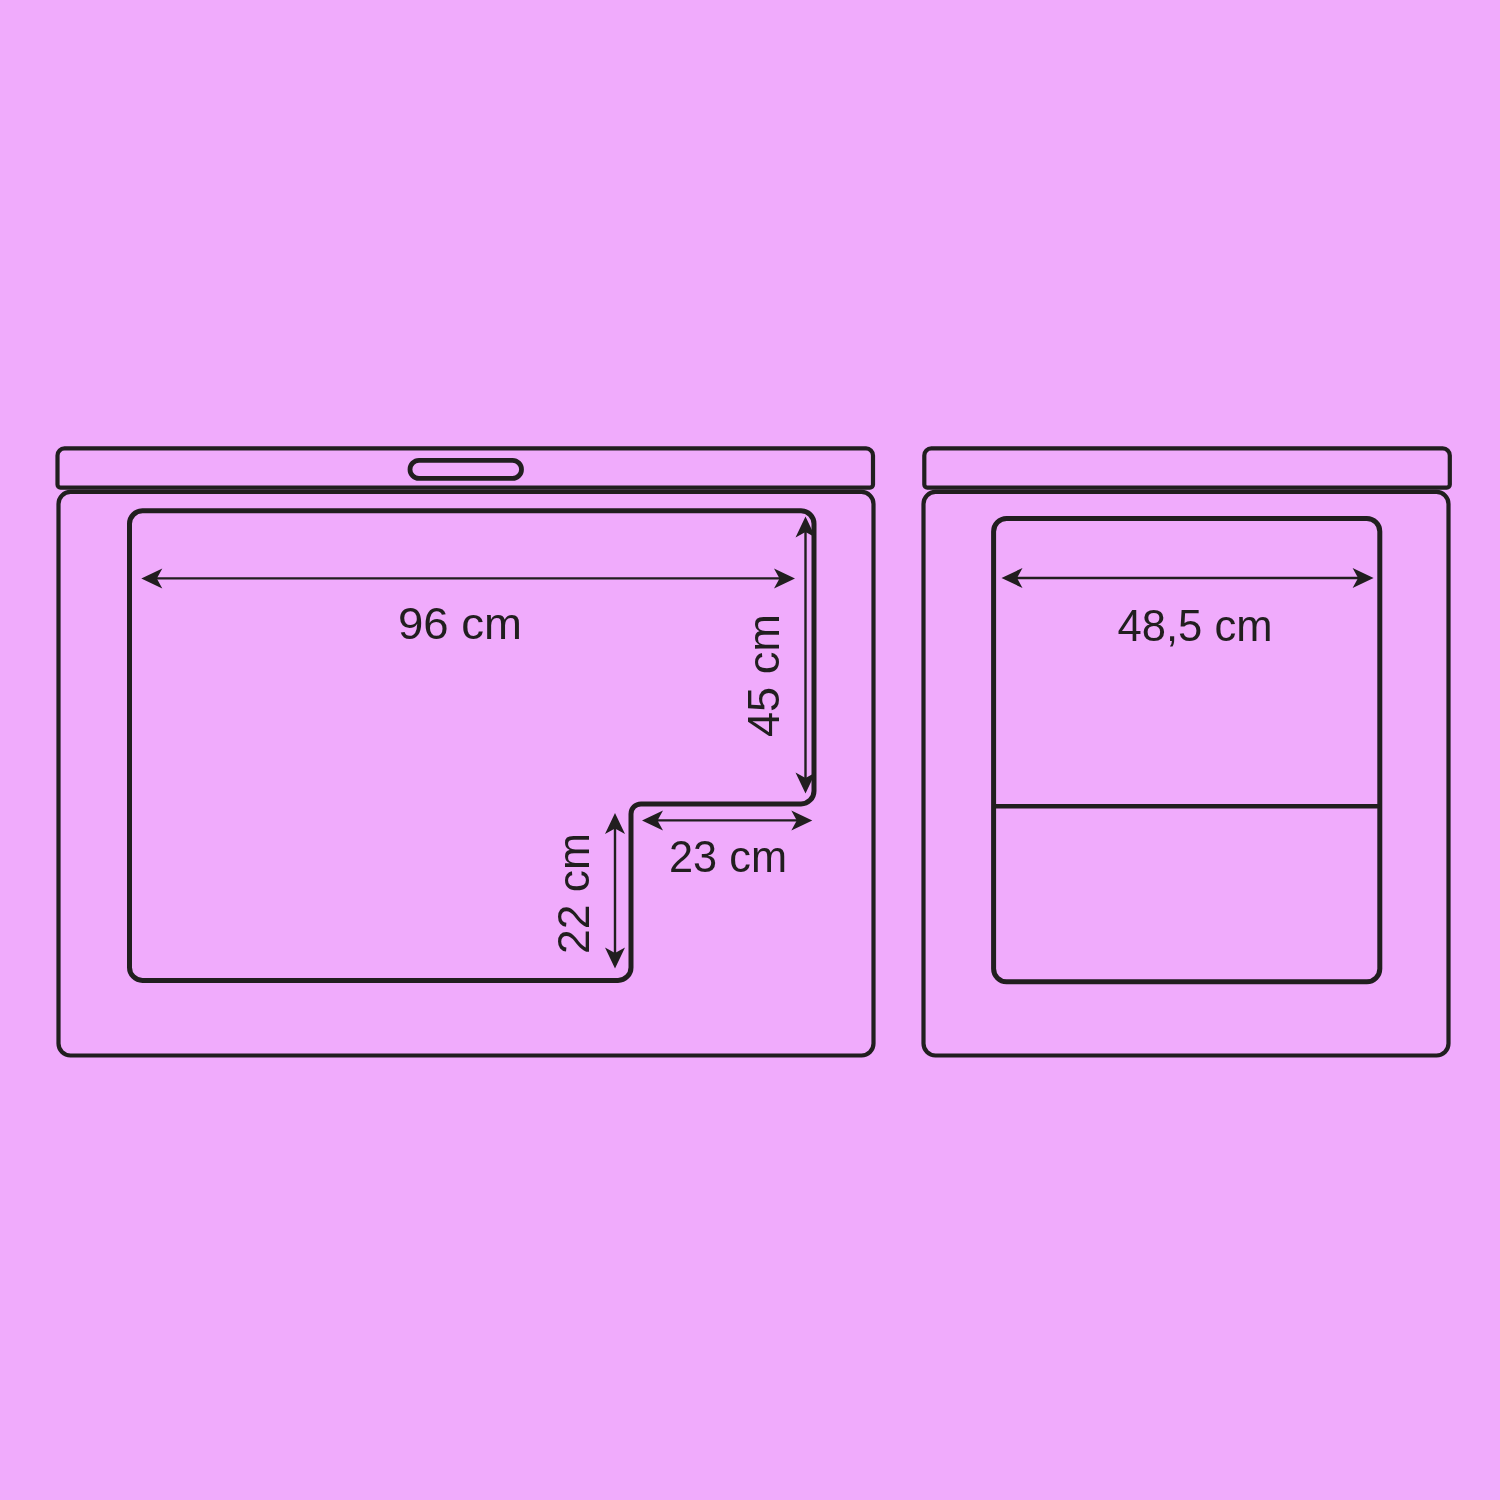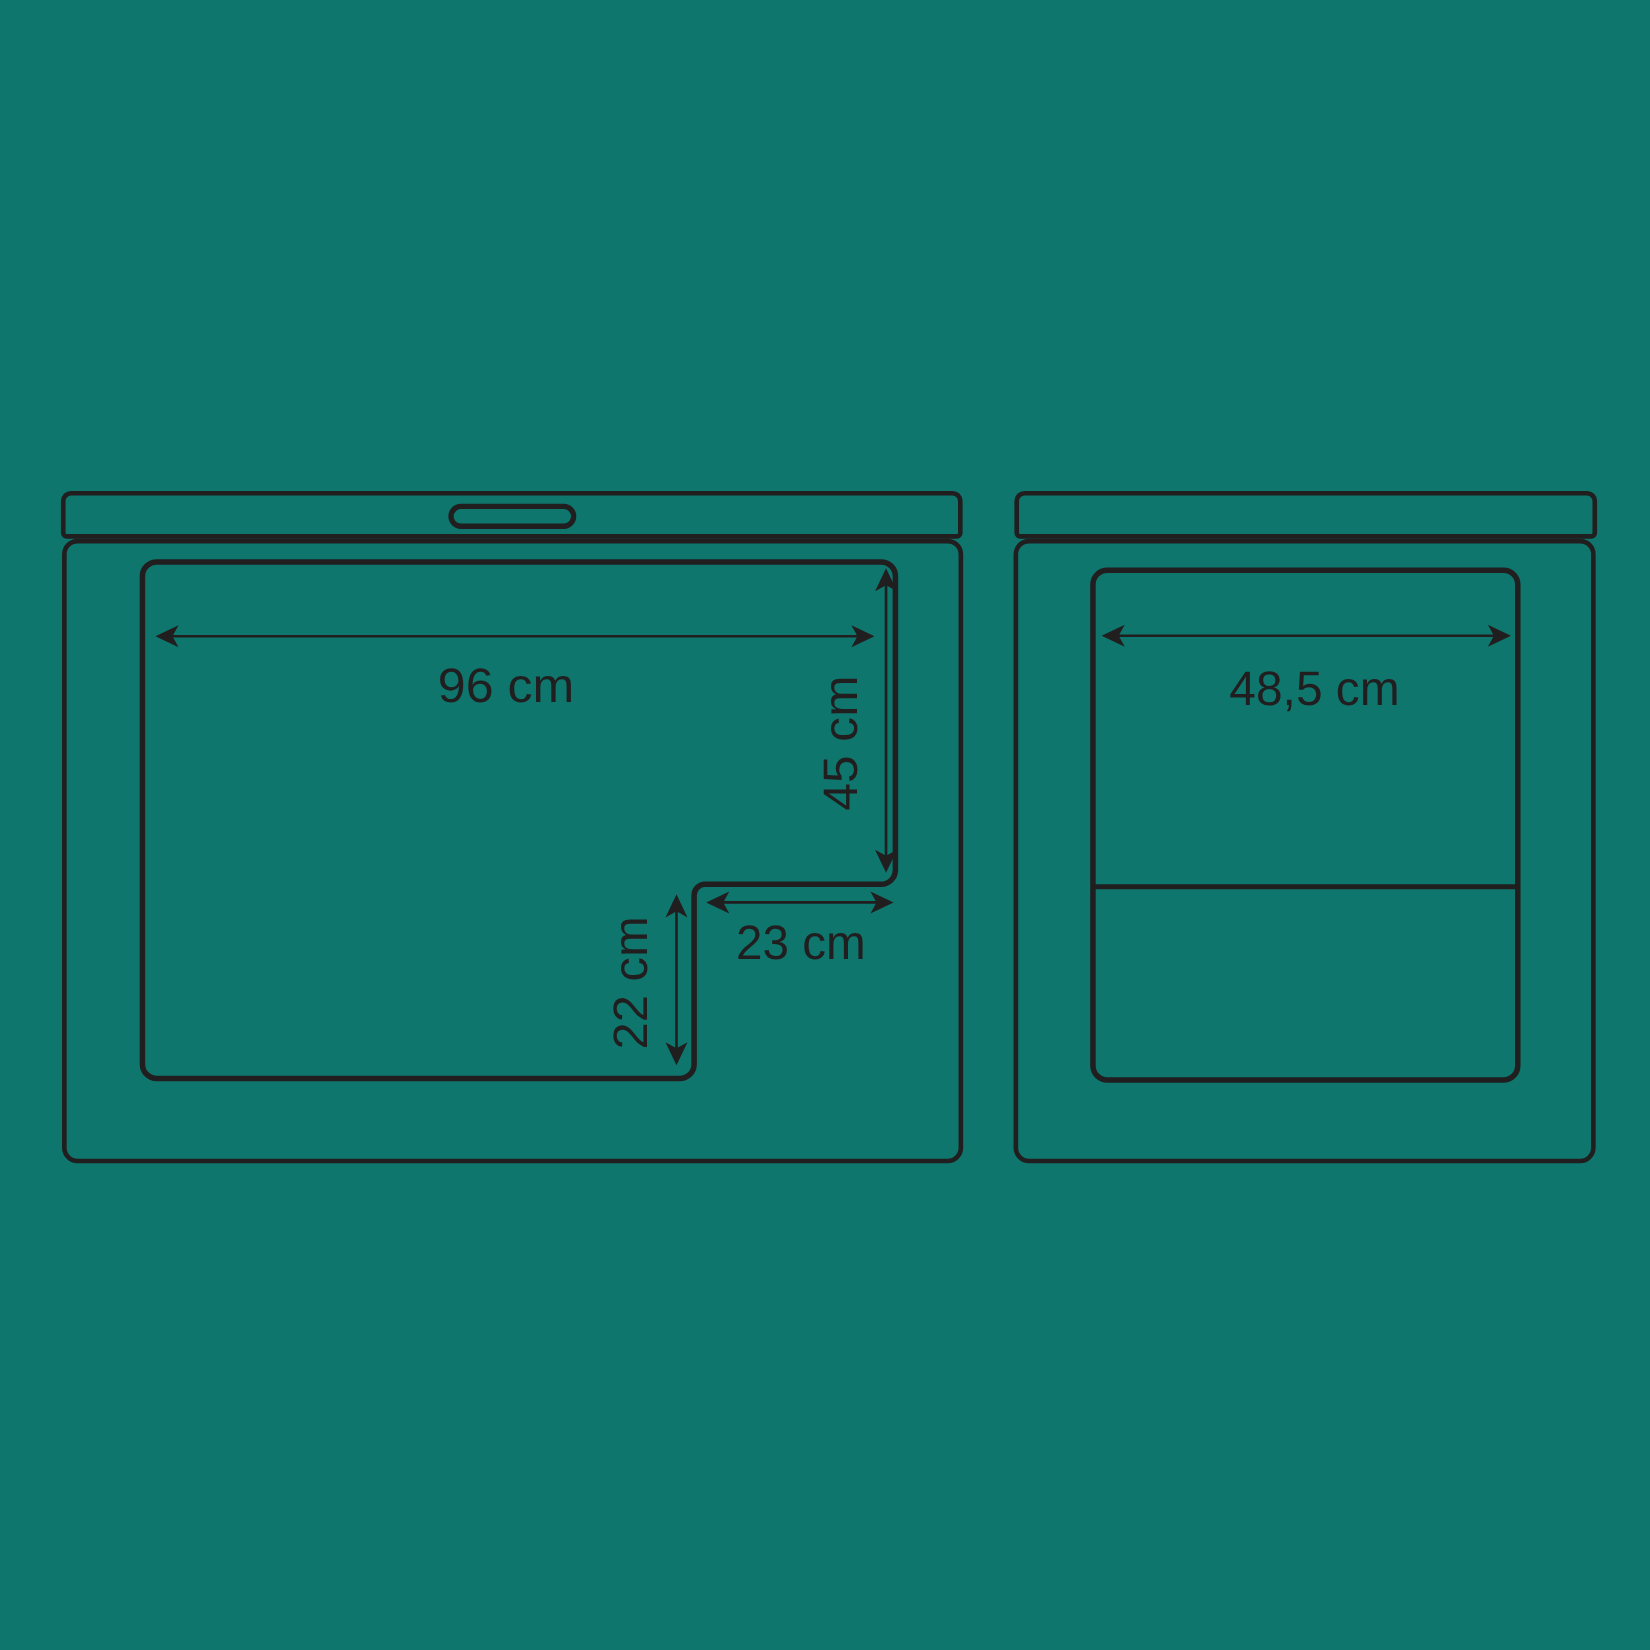--- a/index.html
+++ b/index.html
@@ -1,16 +1,16 @@
 <!DOCTYPE html>
 <html><head>
 <meta charset="utf-8">
 <style>
   html,body{margin:0;padding:0;background:#ffffff;}
-  .page{width:1500px;height:1500px;position:relative;background:#0f766e;overflow:hidden;}
+  .page{width:1500px;height:1500px;position:relative;background:#f0abfc;overflow:hidden;}
   text{font-family:"Liberation Sans",sans-serif;fill:#211e1f;font-size:44px;}
 </style>
 </head>
 <body>
 <div class="page">
 <svg width="1500" height="1500" viewBox="0 0 1500 1500" fill="none" stroke-linecap="round">
 
   <path d="M 64.5,448.4 H 866 A 7 7 0 0 1 873,455.4 V 484.6 A 3 3 0 0 1 870,487.6 H 60.5 A 3 3 0 0 1 57.5,484.6 V 455.4 A 7 7 0 0 1 64.5,448.4 Z" stroke="#211e1f" stroke-width="4.2"></path>
 
   <rect x="410" y="460.4" width="111.5" height="18" rx="9" stroke="#211e1f" stroke-width="4.8"></rect>

